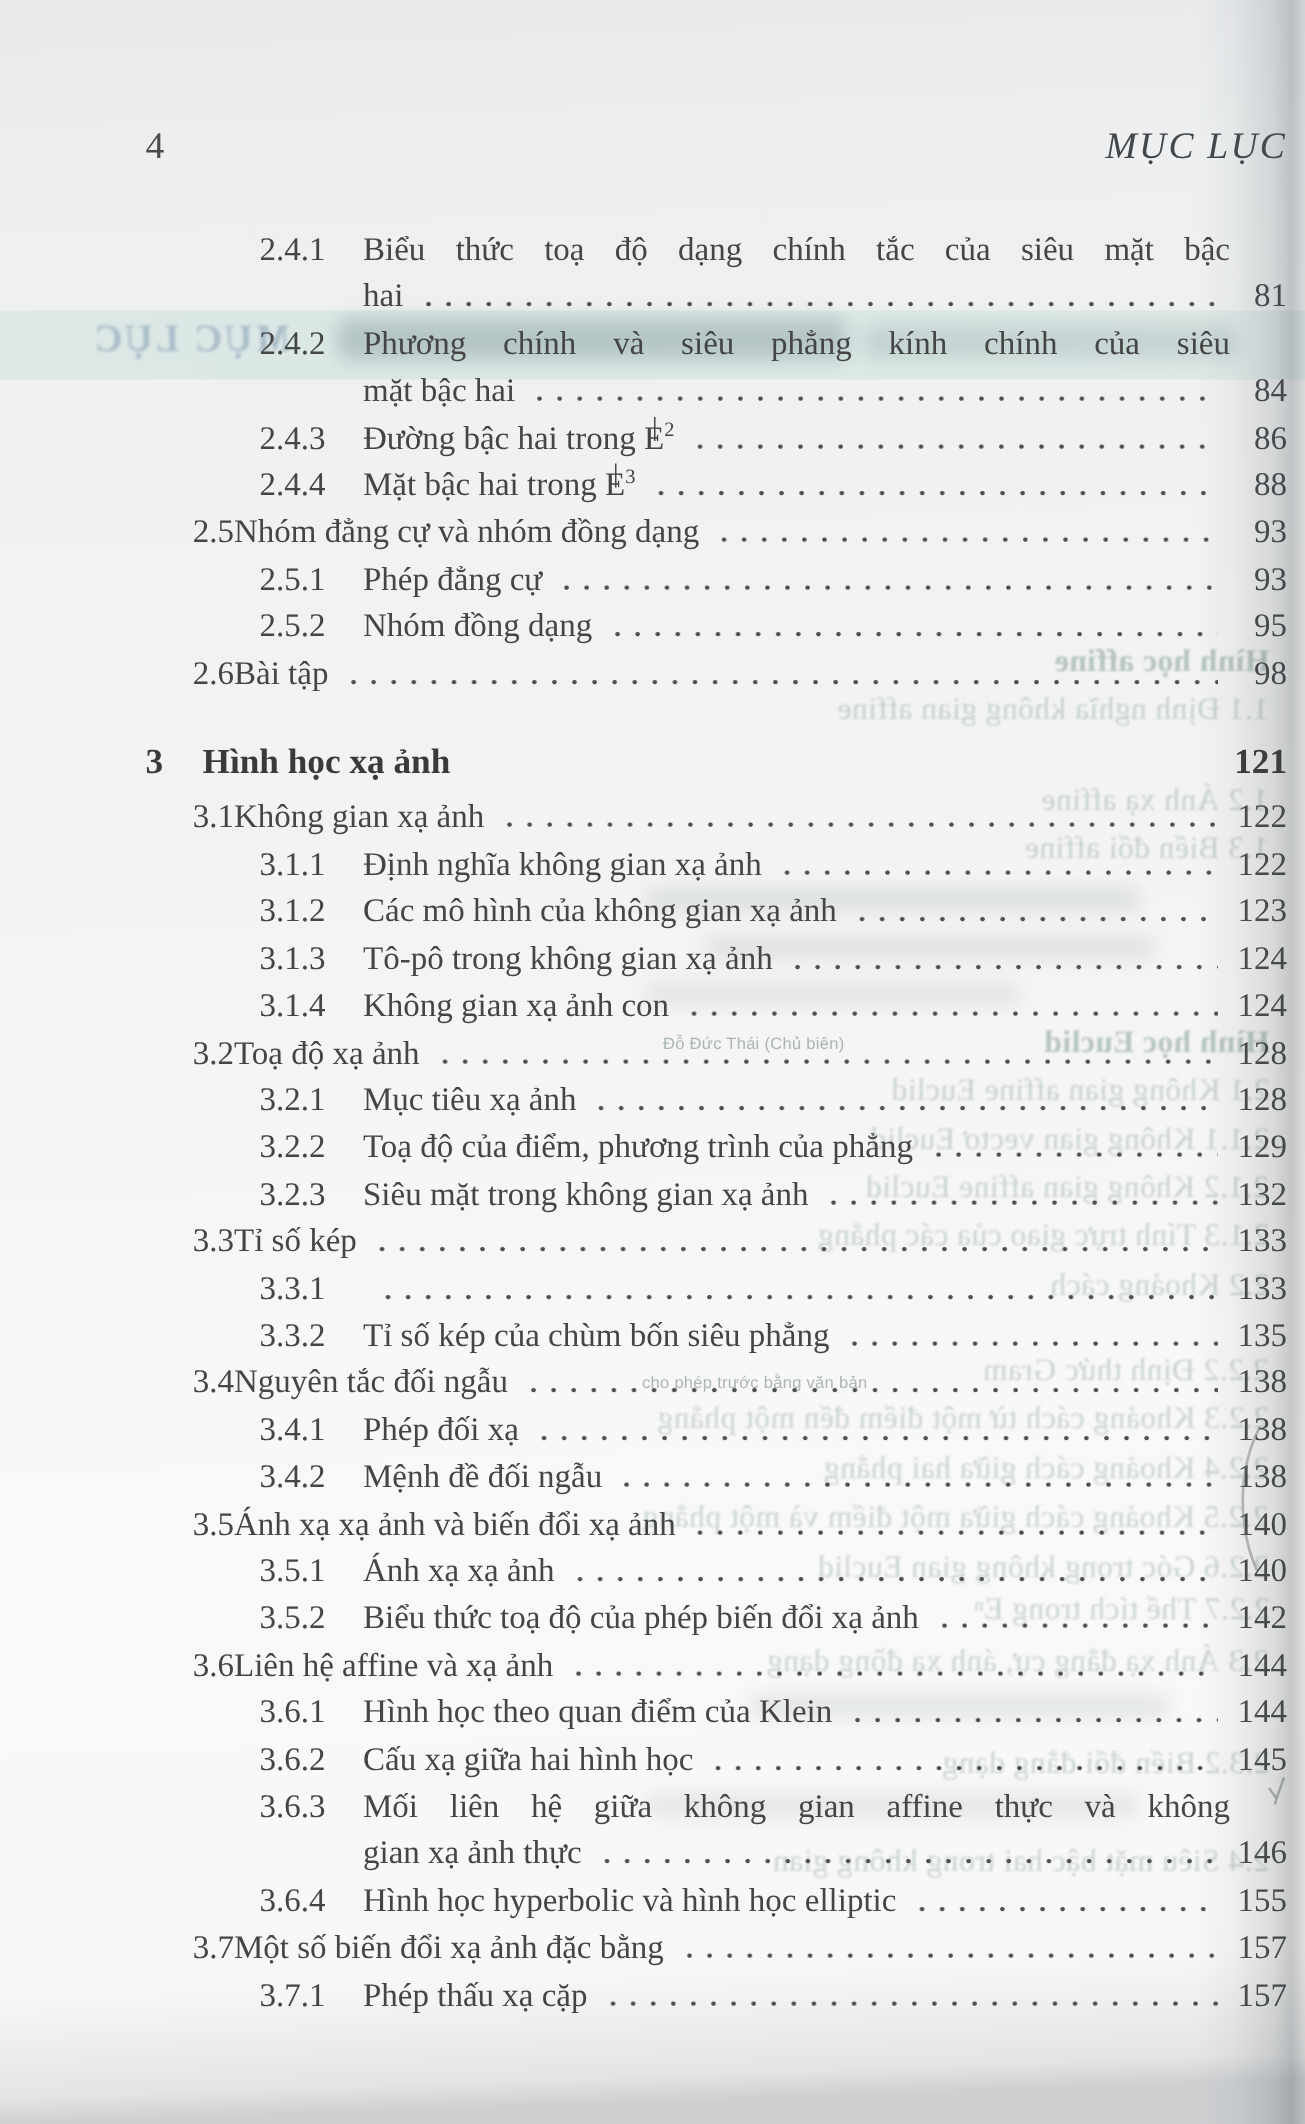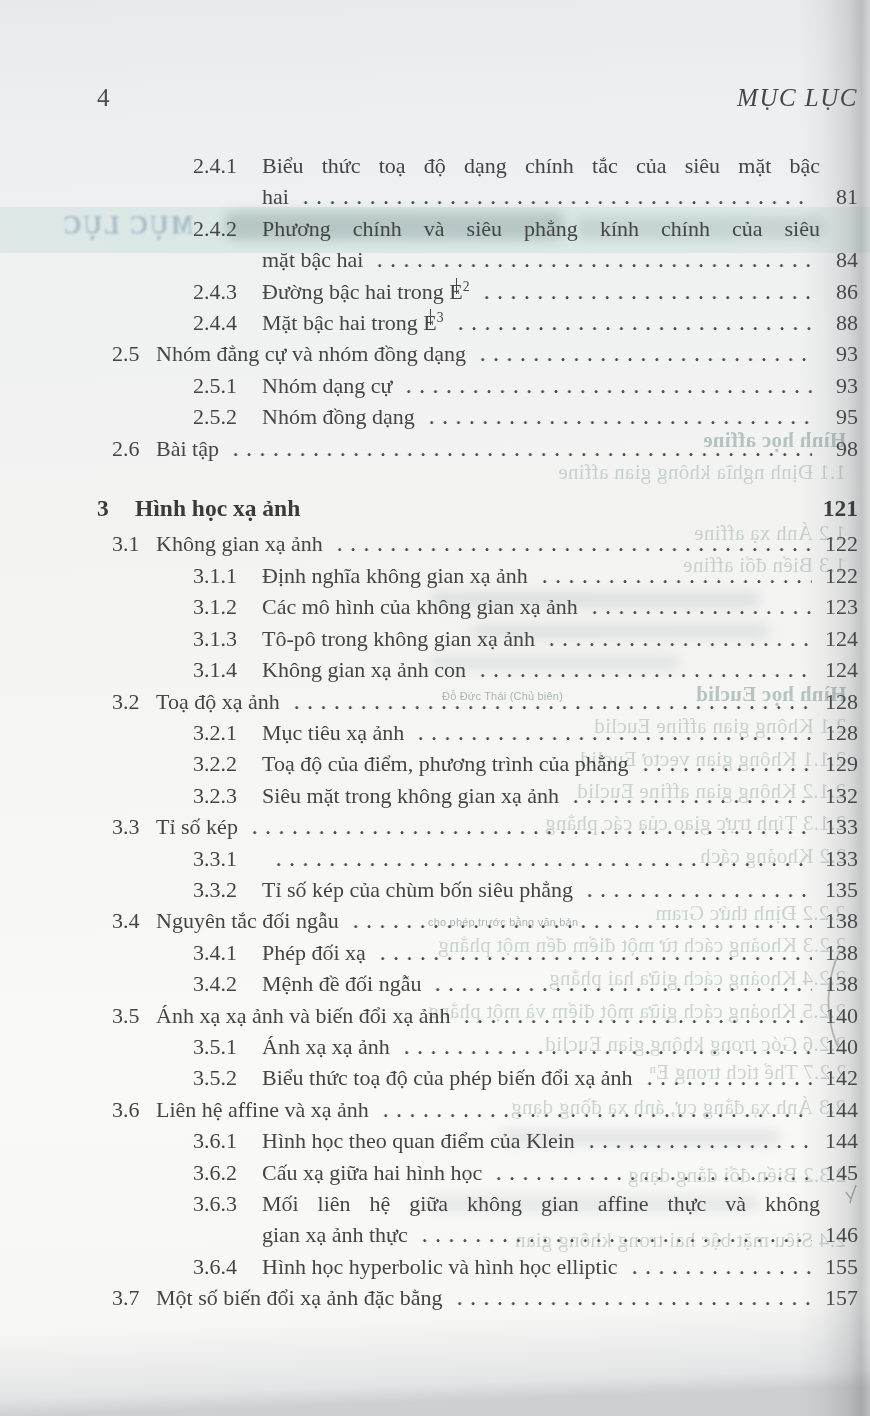--- a/index.html
+++ b/index.html
@@ -32,22 +32,22 @@
   
   .hdr{position:absolute;top:84px;left:97px;right:12px;height:34px;}
   .hdr .pageno{position:absolute;left:0;top:0;font-size:25px;color:#4a4c4e;}
   .hdr .running{position:absolute;right:0;top:0;font-size:25px;font-style:italic;
     letter-spacing:1.5px;color:#44474a;}
   
   #toc{position:absolute;left:97px;top:150px;width:761px;font-size:22px;line-height:31.4px;}
   .row{display:flex;align-items:stretch;}
   .num{flex:none;}
   .lvl0 .num{width:38px;}
-  .lvl1 .num{width:44px;margin-left:15px;}
-  .lvl2 .num{width:69px;margin-left:96px;}
+  .lvl1 .num{width:44px;margin-left:15px;text-align:right;}
+  .lvl2 .num{width:69px;margin-left:76px;}
   .ttl{flex:0 1 auto;}
   .first{flex:1 1 auto;text-align:justify;text-align-last:justify;margin-right:38px;}
   .cont .num{visibility:hidden;}
   .dots{flex:1 1 24px;min-width:24px;margin:0 4px 0 8px;align-self:stretch;
     background-image:radial-gradient(circle at 6.7px 22px,#4e4e4e 1.25px,rgba(0,0,0,0) 1.7px);
     background-repeat:repeat-x;background-size:13.4px 31.4px;
     background-position:left 2px bottom 0;}
   .pg{flex:none;min-width:42px;text-align:right;color:#47494b;}
   .chapter{font-weight:bold;font-size:23.5px;margin-top:29px;margin-bottom:4px;color:#3a3a3a;}
   .chapter .dots{background:none;}
@@ -134,21 +134,21 @@
         <span class="pg">88</span>
       </div>
       <div class="row lvl1">
         <span class="num">2.5</span>
         <span class="ttl">Nhóm đẳng cự và nhóm đồng dạng</span>
         <span class="dots"></span>
         <span class="pg">93</span>
       </div>
       <div class="row lvl2">
         <span class="num">2.5.1</span>
-        <span class="ttl">Nhóm dạng cự</span>
+        <span class="ttl">Phép đẳng cự</span>
         <span class="dots"></span>
         <span class="pg">93</span>
       </div>
       <div class="row lvl2">
         <span class="num">2.5.2</span>
         <span class="ttl">Nhóm đồng dạng</span>
         <span class="dots"></span>
         <span class="pg">95</span>
       </div>
       <div class="row lvl1">
@@ -300,20 +300,26 @@
       </div>
       <div class="row lvl2">
         <span class="num">3.6.4</span>
         <span class="ttl">Hình học hyperbolic và hình học elliptic</span>
         <span class="dots"></span>
         <span class="pg">155</span>
       </div>
       <div class="row lvl1">
         <span class="num">3.7</span>
         <span class="ttl">Một số biến đổi xạ ảnh đặc bằng</span>
+        <span class="dots"></span>
+        <span class="pg">157</span>
+      </div>
+      <div class="row lvl2">
+        <span class="num">3.7.1</span>
+        <span class="ttl">Phép thấu xạ cặp</span>
         <span class="dots"></span>
         <span class="pg">157</span>
       </div>
     </div>
 
   <svg class="pen-mark" style="left:818px;top:948px" width="26" height="102">
     <path d="M22,3 C7,32 7,70 20,99" fill="none" stroke="rgba(95,105,105,0.42)" stroke-width="1.8"></path>
   </svg>
   <svg class="pen-mark" style="left:843px;top:1182px" width="18" height="22">
     <path d="M3,10 L8,17 L13,3 M8,17 L7,21" fill="none" stroke="rgba(100,108,108,0.5)" stroke-width="1.5"></path>

